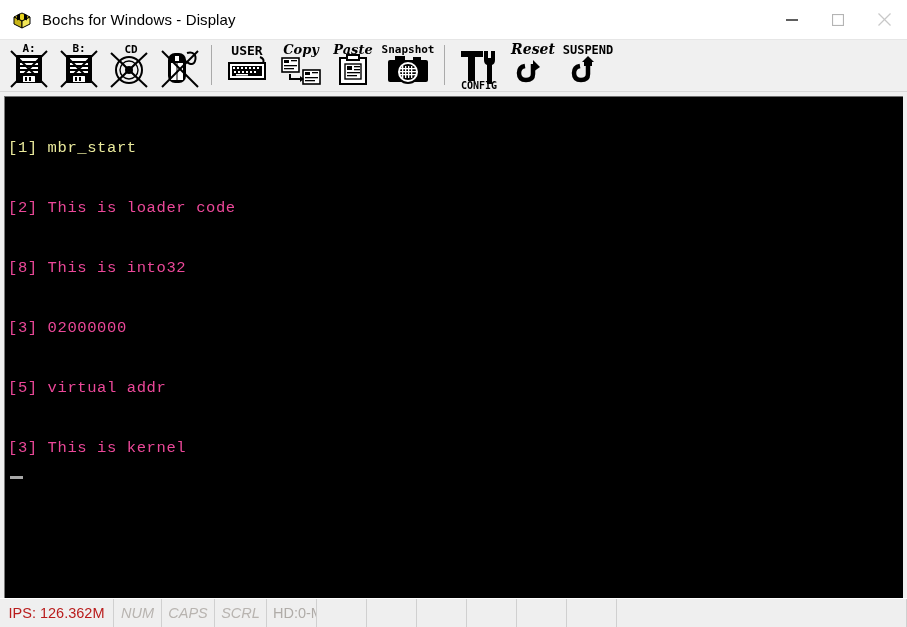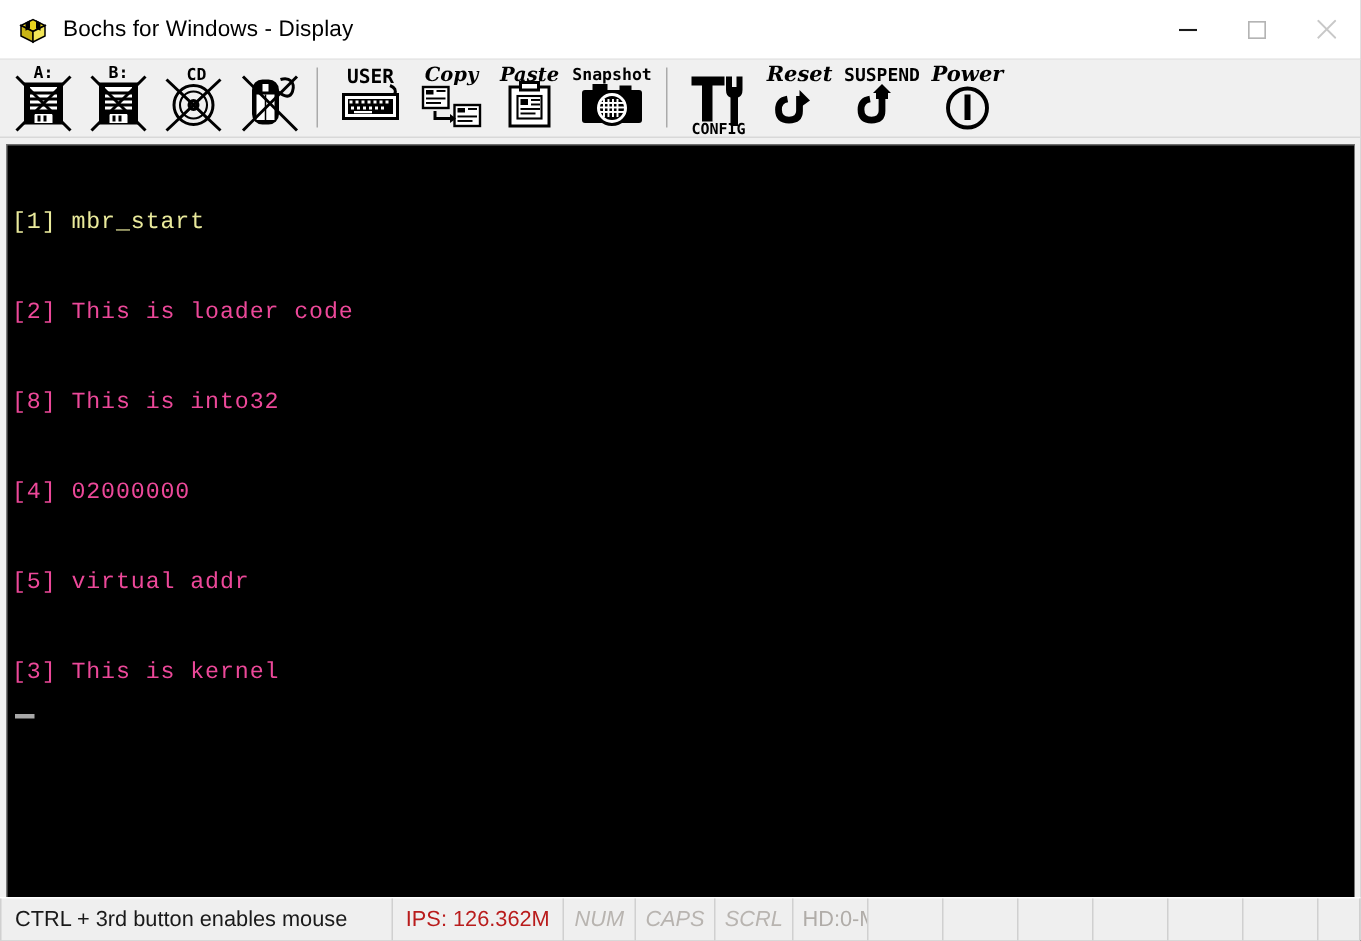--- a/index.html
+++ b/index.html
@@ -301,46 +301,38 @@
 
     <div class="tb-btn">
       <svg width="50" height="50" viewBox="0 0 50 50">
         <text x="25" y="13" font-family="DejaVu Sans Mono, monospace" font-size="12" font-weight="bold" text-anchor="middle" fill="#000">SUSPEND</text>
         <path d="M25,22 L25,33 M25,33 q0,6 -7,6 q-7,0 -7,-7 q0,-6 6,-7" fill="none" stroke="#000" stroke-width="4.5"></path>
         <polygon points="19,21 31,21 25,15" fill="#000"></polygon>
         <rect x="21" y="21" width="8" height="4" fill="#000"></rect>
       </svg>
     </div>
 
-    <div class="tb-btn">
-      <svg width="52" height="50" viewBox="0 0 52 50">
-        <text x="26" y="13" font-family="DejaVu Serif, serif" font-size="14" font-style="italic" font-weight="bold" text-anchor="middle" fill="#000">Power</text>
-        <circle cx="26" cy="31" r="13" fill="none" stroke="#000" stroke-width="2.6"></circle>
-        <rect x="24" y="22" width="4" height="17" fill="#000"></rect>
-      </svg>
-    </div>
 
   </div>
 
   <div class="display-wrap">
     <div class="display">
       <div class="vga">
         <div class="vga-line c-yellow">[1] mbr_start</div>
         <div class="vga-line c-white">[2] This is loader code</div>
         <div class="vga-line c-white">[8] This is into32</div>
-        <div class="vga-line c-white">[4] 02000000</div>
+        <div class="vga-line c-white">[3] 02000000</div>
         <div class="vga-line c-white">[5] virtual addr</div>
         <div class="vga-line c-white">[3] This is kernel</div>
       </div>
       <div class="cursor"></div>
     </div>
   </div>
 
   <div class="statusbar">
-    <div class="sb-cell first sb-msg" style="width:262px;">CTRL + 3rd button enables mouse</div>
     <div class="sb-cell sb-ips" style="width:114px;">IPS: 126.362M</div>
     <div class="sb-cell sb-led" style="width:48px;">NUM</div>
     <div class="sb-cell sb-led" style="width:53px;">CAPS</div>
     <div class="sb-cell sb-led" style="width:52px;">SCRL</div>
     <div class="sb-cell sb-hd" style="width:50px;">HD:0-M</div>
     <div class="sb-cell sb-blank" style="width:50px;"></div>
     <div class="sb-cell sb-blank" style="width:50px;"></div>
     <div class="sb-cell sb-blank" style="width:50px;"></div>
     <div class="sb-cell sb-blank" style="width:50px;"></div>
     <div class="sb-cell sb-blank" style="width:50px;"></div>

